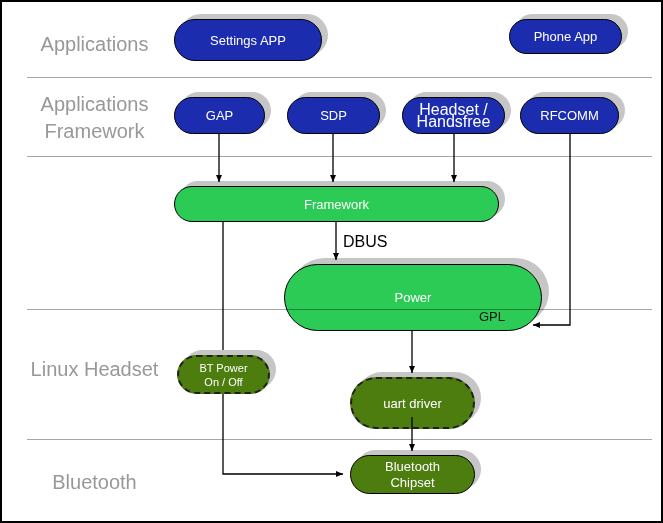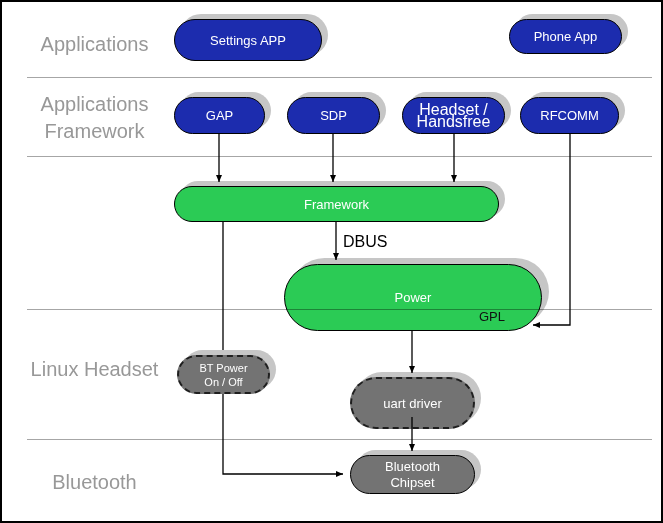--- a/index.html
+++ b/index.html
@@ -21,21 +21,21 @@
   
   .node{
     position:absolute;z-index:2;box-sizing:border-box;
     display:flex;flex-direction:column;align-items:center;justify-content:center;
     color:#fff;text-align:center;font-size:13px;line-height:15px;
     border:1.5px solid #000;border-radius:999px;
     box-shadow:6px -5px 0 #c6c6c6;
   }
   .blue{background:#1c2cae;}
   .green{background:#2bcb55;}
-  .red{background:#737373;text-align:right;}
+  .red{background:#4d7c0f;text-align:right;}
   .dashed{border:2px dashed #1f1f1f;}
   .sub{font-size:16px;line-height:12px;}
   .small{font-size:11px;line-height:14px;}
   .gpl-badge{
     position:absolute;top:7px;right:36px;color:#111;font-size:13px;margin-top:37px;
   }
   
   .edge-label{
     position:absolute;z-index:5;color:#000;font-size:16px;
   }

